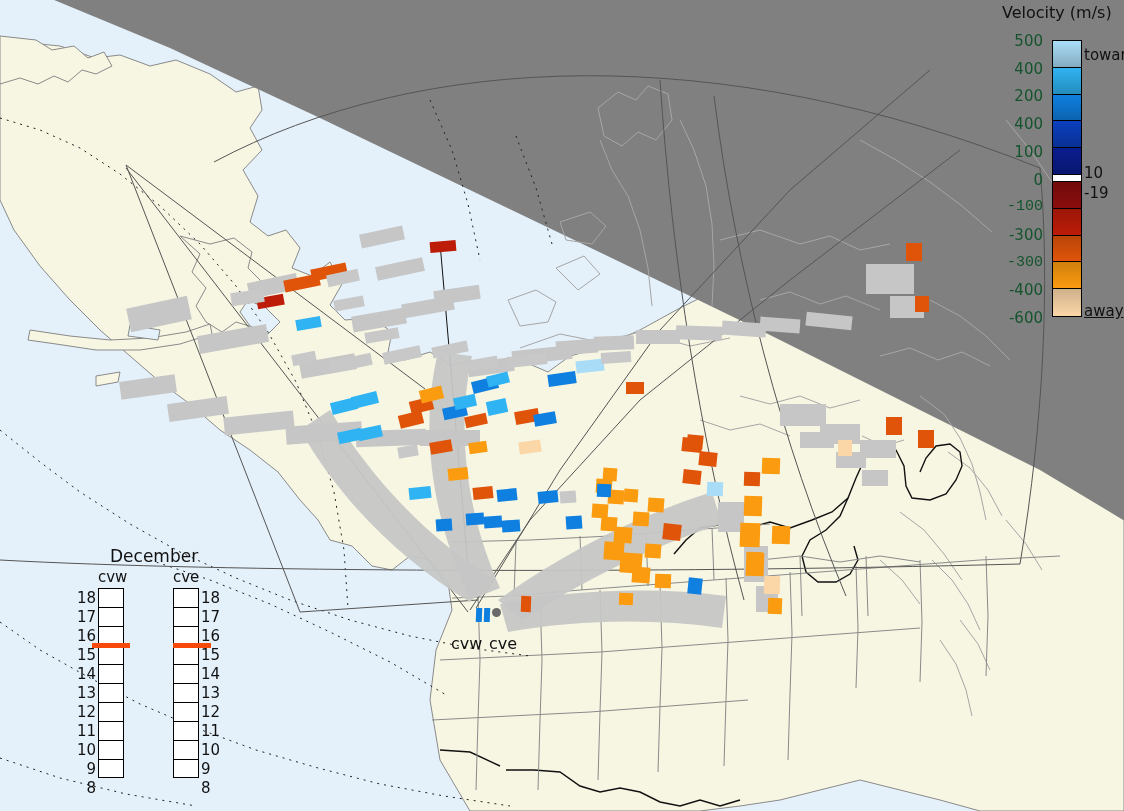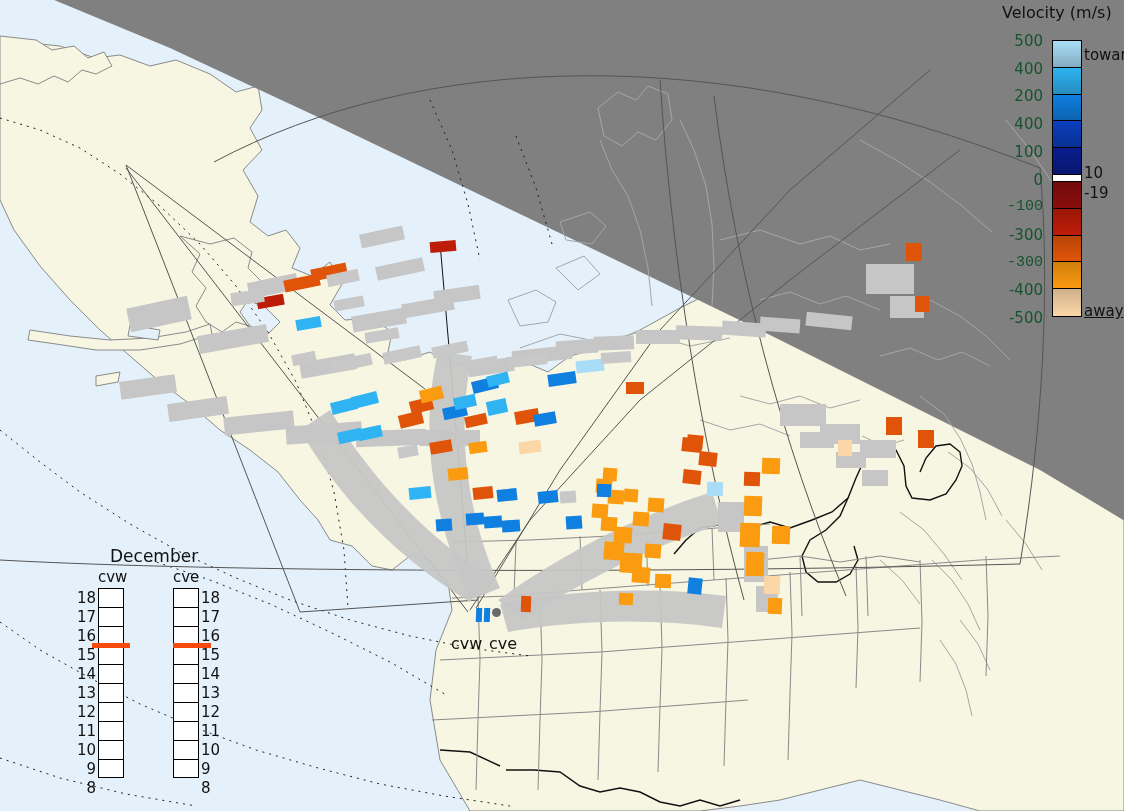--- a/index.html
+++ b/index.html
@@ -352,21 +352,21 @@
         <div class="cb-tick" style="top: 4px;">500</div>
         <div class="cb-tick" style="top: 31.7px;">400</div>
         <div class="cb-tick" style="top: 59.4px;">200</div>
         <div class="cb-tick" style="top: 87.1px;">400</div>
         <div class="cb-tick" style="top: 114.8px;">100</div>
         <div class="cb-tick" style="top: 142.5px;">0</div>
         <div class="cb-tick" style="top: 170.2px; font-family: Liberation Mono, monospace;">-100</div>
         <div class="cb-tick" style="top: 197.9px;">-300</div>
         <div class="cb-tick" style="top: 225.6px; font-family: Liberation Mono, monospace;">-300</div>
         <div class="cb-tick" style="top: 253.3px;">-400</div>
-        <div class="cb-tick" style="top: 281px;">-500</div>
+        <div class="cb-tick" style="top: 281px;">-600</div>
       </div>
     <div id="cbar-box">
         <div class="cb-seg" style="height: 9.72763%; background: linear-gradient(rgb(169, 221, 247), rgb(132, 172, 193));"></div>
         <div class="cb-seg" style="height: 9.72763%; background: linear-gradient(rgb(47, 179, 242), rgb(37, 140, 189));"></div>
         <div class="cb-seg" style="height: 9.72763%; background: linear-gradient(rgb(15, 127, 224), rgb(12, 99, 175));"></div>
         <div class="cb-seg" style="height: 9.72763%; background: linear-gradient(rgb(11, 63, 190), rgb(9, 49, 148));"></div>
         <div class="cb-seg" style="height: 9.72763%; background: linear-gradient(rgb(10, 29, 142), rgb(8, 23, 111));"></div>
         <div class="cb-seg" style="height: 2.72374%; background: rgb(255, 255, 255);"></div>
         <div class="cb-seg" style="height: 9.72763%; background: linear-gradient(rgb(113, 11, 11), rgb(138, 13, 13));"></div>
         <div class="cb-seg" style="height: 9.72763%; background: linear-gradient(rgb(155, 23, 7), rgb(189, 28, 9));"></div>

